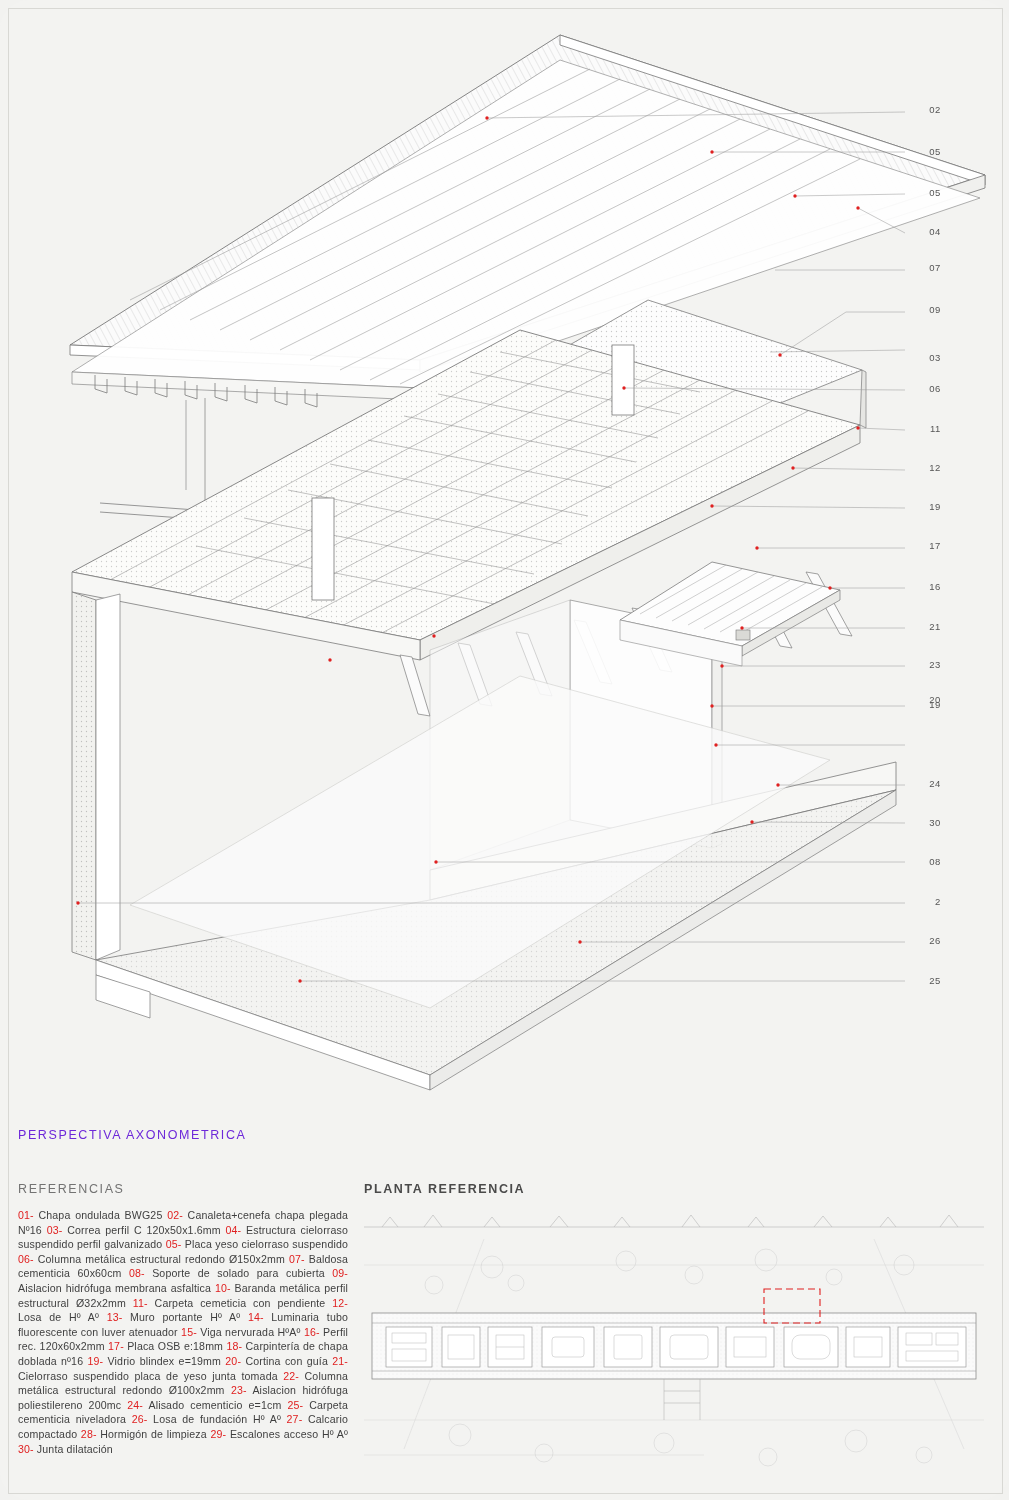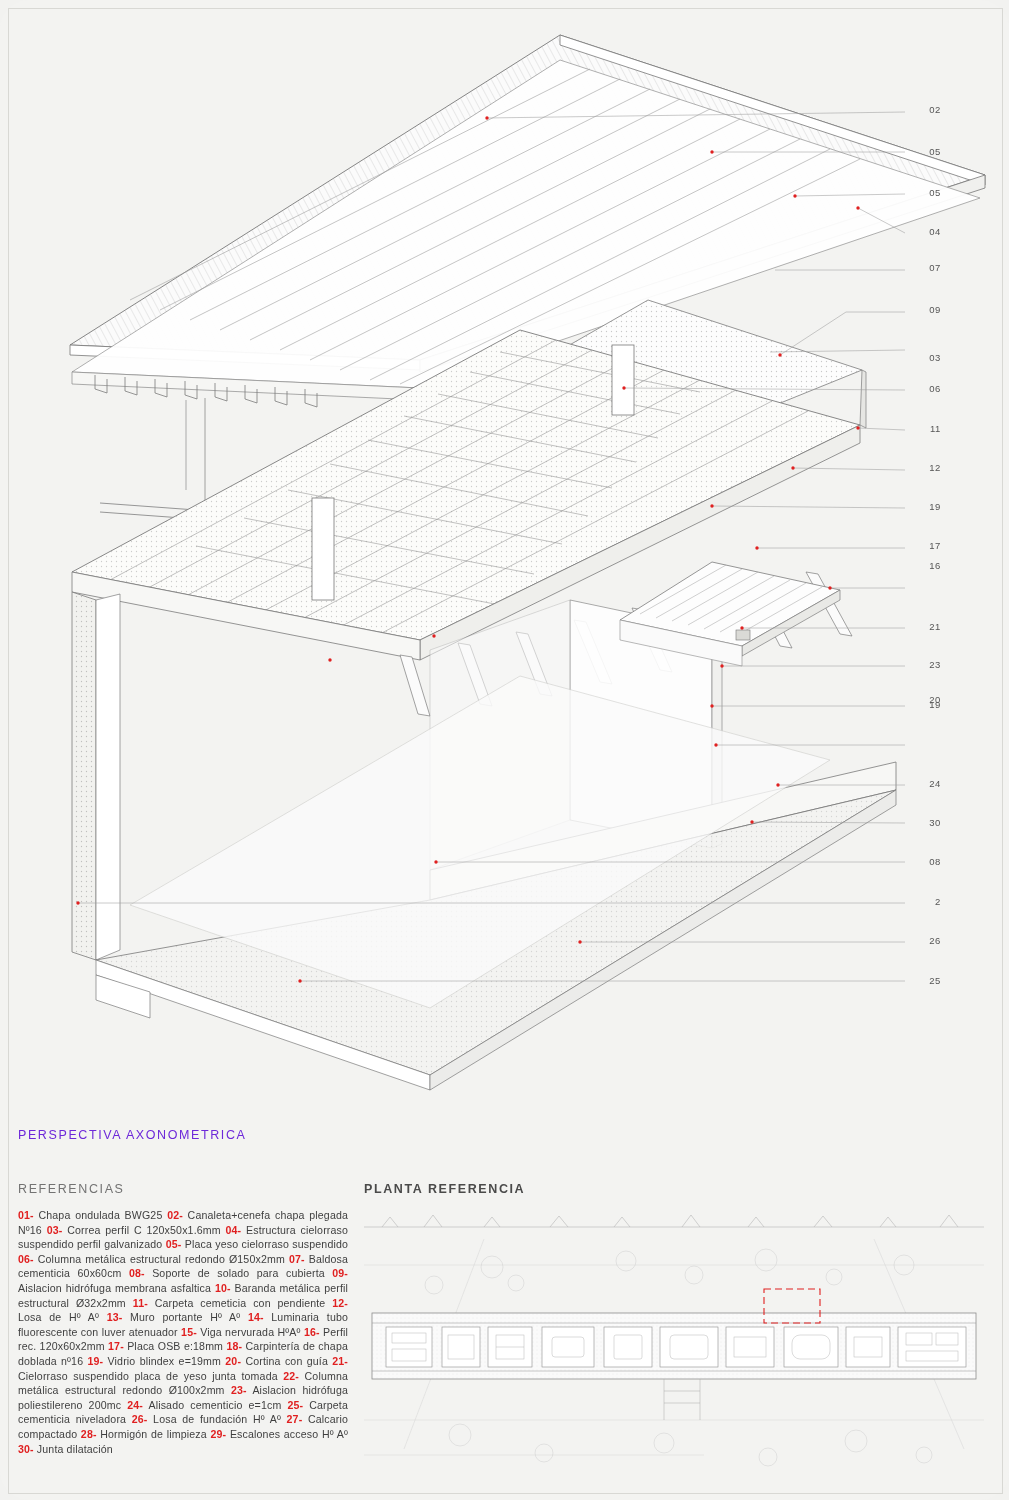--- a/index.html
+++ b/index.html
@@ -16,21 +16,21 @@
   .leader{position:absolute;right:68px;font-size:9.5px;letter-spacing:.6px;color:#555;text-align:right;width:30px;}
 
   
   .title-axo{position:absolute;left:18px;top:1128px;font-size:12.5px;letter-spacing:1.6px;color:#6d28d9;}
   .title-ref{position:absolute;left:18px;top:1182px;font-size:12.5px;letter-spacing:1.6px;color:#737373;}
   .title-planta{position:absolute;left:364px;top:1182px;font-size:12.5px;letter-spacing:1.6px;color:#4a4a4a;font-weight:bold;}
 
   
   .refs{position:absolute;left:18px;top:1208px;width:330px;font-size:10.6px;line-height:14.6px;
         text-align:justify;color:#3f3f3f;letter-spacing:.15px;}
-  .refs b{color:#e02020;font-weight:700;}
+  .refs b{color:#e02020;font-weight:400;}
 
   
   .planta{position:absolute;left:364px;top:1205px;width:620px;height:275px;}
   .planta svg{position:absolute;left:0;top:0;}
 </style>
 </head>
 <body>
 
 <div class="sheet">
   <div class="sheet-border"></div>
@@ -242,21 +242,21 @@
     <div class="leader" style="top:187px">05</div>
     <div class="leader" style="top:226px">04</div>
     <div class="leader" style="top:262px">07</div>
     <div class="leader" style="top:304px">09</div>
     <div class="leader" style="top:352px">03</div>
     <div class="leader" style="top:383px">06</div>
     <div class="leader" style="top:423px">11</div>
     <div class="leader" style="top:462px">12</div>
     <div class="leader" style="top:501px">19</div>
     <div class="leader" style="top:540px">17</div>
-    <div class="leader" style="top:560px">16</div>
+    <div class="leader" style="top:581px">16</div>
     <div class="leader" style="top:621px">21</div>
     <div class="leader" style="top:659px">23</div>
     <div class="leader" style="top:699px">19</div>
     <div class="leader" style="top:694px">20</div>
     <div class="leader" style="top:778px">24</div>
     <div class="leader" style="top:817px">30</div>
     <div class="leader" style="top:856px">08</div>
     <div class="leader" style="top:896px">2</div>
     <div class="leader" style="top:935px">26</div>
     <div class="leader" style="top:975px">25</div>

